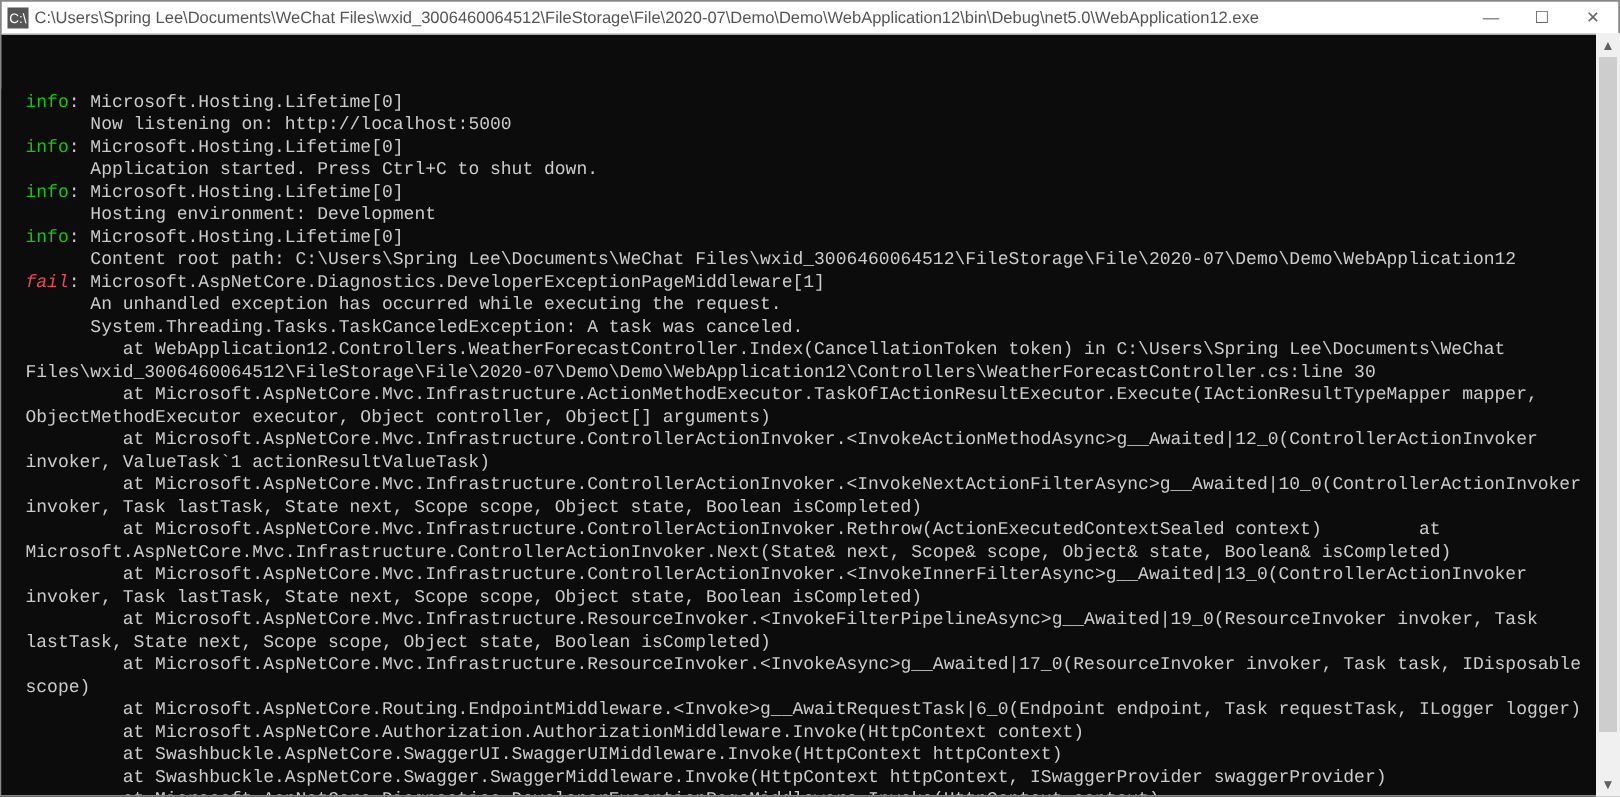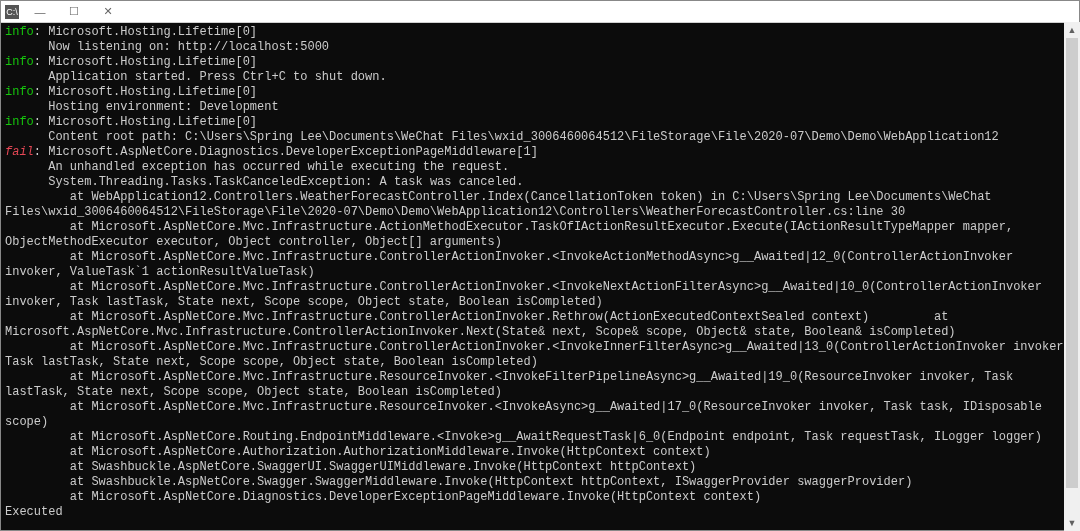--- a/index.html
+++ b/index.html
@@ -62,25 +62,26 @@
       font-size: 11px;
       color: #666;
     }
     .console {
       flex: 1;
       background: #0c0c0c;
       font-family: Consolas, "Courier New", monospace;
       font-size: 12px;
       line-height: 15px;
       color: #cccccc;
-      padding: 2px 4px;
+      padding: 2px 16px;
       white-space: pre-wrap;
       word-wrap: break-word;
       overflow: hidden;
       position: relative;
+      margin-top: 36px;
     }
     .l-green { color: #16c60c; }
     .l-red  { color: #e74856; font-style: italic; }
     .log-line { display: block; }
     .scrollbar {
       position: absolute;
       right: 0;
       top: 22px;
       bottom: 0;
       width: 16px;
@@ -104,20 +105,21 @@
       height: 450px;
       background: #cdcdcd;
     }
   </style>
 </head>
 <body>
 
 <div class="window">
   <div class="titlebar">
     <div class="titlebar-icon">C:\</div>
+    <div class="titlebar-text">C:\Users\Spring Lee\Documents\WeChat Files\wxid_3006460064512\FileStorage\File\2020-07\Demo\Demo\WebApplication12\bin\Debug\net5.0\WebApplication12.exe</div>
     <div class="titlebar-controls">
       <div class="tb-btn">—</div>
       <div class="tb-btn">☐</div>
       <div class="tb-btn close">✕</div>
     </div>
   </div>
   <div class="console" id="console"><span class="log-line"><span class="l-green">info</span>: Microsoft.Hosting.Lifetime[0]</span><span class="log-line">      Now listening on: http://localhost:5000</span><span class="log-line"><span class="l-green">info</span>: Microsoft.Hosting.Lifetime[0]</span><span class="log-line">      Application started. Press Ctrl+C to shut down.</span><span class="log-line"><span class="l-green">info</span>: Microsoft.Hosting.Lifetime[0]</span><span class="log-line">      Hosting environment: Development</span><span class="log-line"><span class="l-green">info</span>: Microsoft.Hosting.Lifetime[0]</span><span class="log-line">      Content root path: C:\Users\Spring Lee\Documents\WeChat Files\wxid_3006460064512\FileStorage\File\2020-07\Demo\Demo\WebApplication12</span><span class="log-line"><span class="l-red">fail</span>: Microsoft.AspNetCore.Diagnostics.DeveloperExceptionPageMiddleware[1]</span><span class="log-line">      An unhandled exception has occurred while executing the request.</span><span class="log-line">      System.Threading.Tasks.TaskCanceledException: A task was canceled.</span><span class="log-line">         at WebApplication12.Controllers.WeatherForecastController.Index(CancellationToken token) in C:\Users\Spring Lee\Documents\WeChat Files\wxid_3006460064512\FileStorage\File\2020-07\Demo\Demo\WebApplication12\Controllers\WeatherForecastController.cs:line 30</span><span class="log-line">         at Microsoft.AspNetCore.Mvc.Infrastructure.ActionMethodExecutor.TaskOfIActionResultExecutor.Execute(IActionResultTypeMapper mapper, ObjectMethodExecutor executor, Object controller, Object[] arguments)</span><span class="log-line">         at Microsoft.AspNetCore.Mvc.Infrastructure.ControllerActionInvoker.&lt;InvokeActionMethodAsync&gt;g__Awaited|12_0(ControllerActionInvoker invoker, ValueTask`1 actionResultValueTask)</span><span class="log-line">         at Microsoft.AspNetCore.Mvc.Infrastructure.ControllerActionInvoker.&lt;InvokeNextActionFilterAsync&gt;g__Awaited|10_0(ControllerActionInvoker invoker, Task lastTask, State next, Scope scope, Object state, Boolean isCompleted)</span><span class="log-line">         at Microsoft.AspNetCore.Mvc.Infrastructure.ControllerActionInvoker.Rethrow(ActionExecutedContextSealed context)         at Microsoft.AspNetCore.Mvc.Infrastructure.ControllerActionInvoker.Next(State&amp; next, Scope&amp; scope, Object&amp; state, Boolean&amp; isCompleted)</span><span class="log-line">         at Microsoft.AspNetCore.Mvc.Infrastructure.ControllerActionInvoker.&lt;InvokeInnerFilterAsync&gt;g__Awaited|13_0(ControllerActionInvoker invoker, Task lastTask, State next, Scope scope, Object state, Boolean isCompleted)</span><span class="log-line">         at Microsoft.AspNetCore.Mvc.Infrastructure.ResourceInvoker.&lt;InvokeFilterPipelineAsync&gt;g__Awaited|19_0(ResourceInvoker invoker, Task lastTask, State next, Scope scope, Object state, Boolean isCompleted)</span><span class="log-line">         at Microsoft.AspNetCore.Mvc.Infrastructure.ResourceInvoker.&lt;InvokeAsync&gt;g__Awaited|17_0(ResourceInvoker invoker, Task task, IDisposable scope)</span><span class="log-line">         at Microsoft.AspNetCore.Routing.EndpointMiddleware.&lt;Invoke&gt;g__AwaitRequestTask|6_0(Endpoint endpoint, Task requestTask, ILogger logger)</span><span class="log-line">         at Microsoft.AspNetCore.Authorization.AuthorizationMiddleware.Invoke(HttpContext context)</span><span class="log-line">         at Swashbuckle.AspNetCore.SwaggerUI.SwaggerUIMiddleware.Invoke(HttpContext httpContext)</span><span class="log-line">         at Swashbuckle.AspNetCore.Swagger.SwaggerMiddleware.Invoke(HttpContext httpContext, ISwaggerProvider swaggerProvider)</span><span class="log-line">         at Microsoft.AspNetCore.Diagnostics.DeveloperExceptionPageMiddleware.Invoke(HttpContext context)</span><span class="log-line">Executed</span></div>
   <div class="scrollbar">
     <div class="scroll-arrow">▲</div>
     <div class="scroll-thumb"></div>

